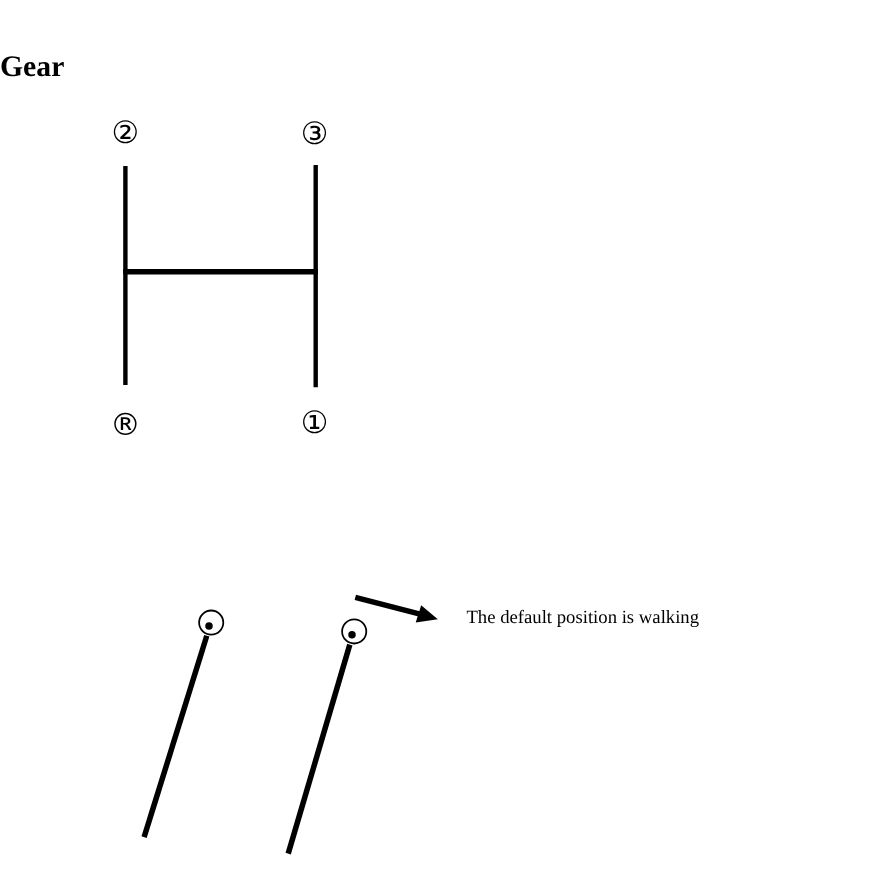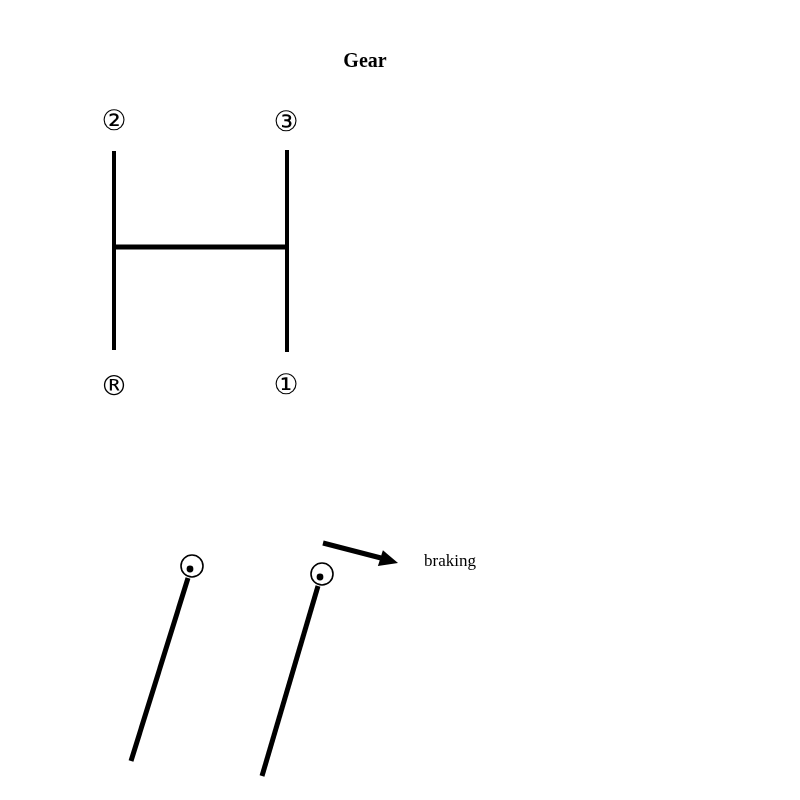--- a/index.html
+++ b/index.html
@@ -14,22 +14,21 @@
       background: #ffffff;
       overflow: hidden;
       font-family: "Liberation Serif", serif;
       color: #000000;
     }
     .title {
       position: absolute;
       left: 0;
       top: 42px;
       width: 730px;
-      text-align: center;
-      font-size: 20px;
+      font-size: 27px;
       line-height: 36px;
       font-weight: bold;
       font-family: "Liberation Serif", serif;
     }
     .gear-pos {
       position: absolute;
       transform: translate(-50%, -50%);
       font-family: "DejaVu Sans", sans-serif;
       font-size: 28px;
       line-height: 28px;
@@ -83,16 +82,16 @@
 
     <circle cx="322" cy="574" r="11" fill="none" stroke="#000" stroke-width="1.6"></circle>
     <circle cx="320" cy="577" r="3.4" fill="#000"></circle>
     <line x1="318" y1="586" x2="262" y2="776" stroke="#000" stroke-width="5"></line>
 
     <line x1="323" y1="543" x2="381" y2="558" stroke="#000" stroke-width="5"></line>
     <polygon points="398,563 377.9,565.9 382.9,550.2" fill="#000"></polygon>
   </svg>
 
   <div class="note">
-    <div class="line">braking</div>
+    <div class="line">The default position is walking</div>
   </div>
 
 </div>
 
 </body></html>

